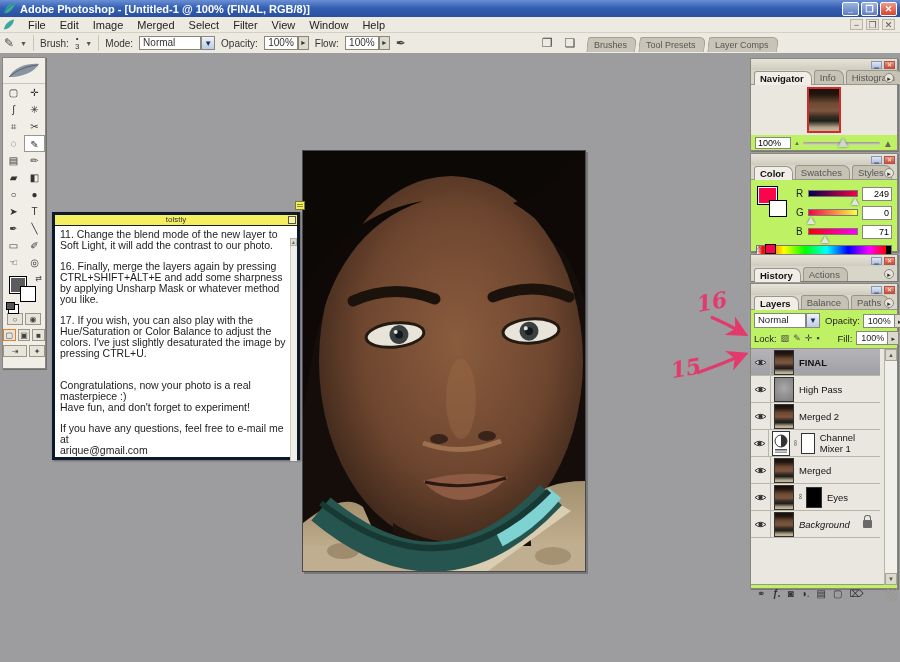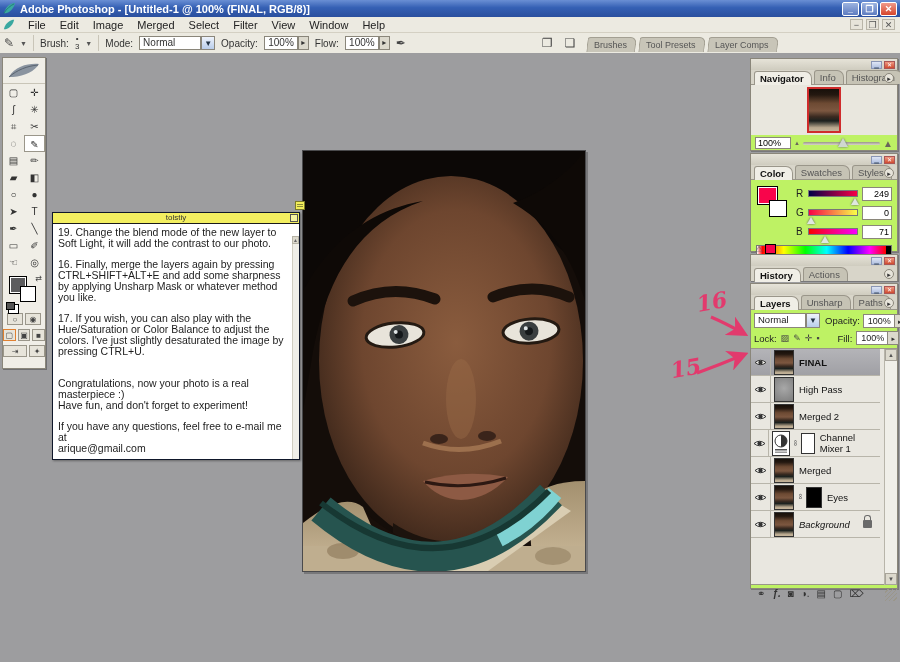--- a/index.html
+++ b/index.html
@@ -53,21 +53,21 @@
   .tb-row { display:flex; justify-content:center; gap:2px; padding:2px 0; }
   .tb-sm-btn { width:16px; height:12px; border:1px solid #9a968a; background:#e7e4da; font-size:8px; line-height:11px; text-align:center; color:#444; }
   .tb-sm-btn.on { border-color:#e08030; }
 
   
   .canvas { left:302px; top:150px; width:284px; height:422px; border:1px solid #4a4a4c; box-shadow:2px 2px 0 #78787a; background:#1a120c; }
   .note-icon { left:295px; top:201px; width:10px; height:9px; background:#f3ee5a; border:1px solid #7a7a2a; z-index:5; }
   .note-icon::before { content:""; position:absolute; left:1px; top:2px; width:6px; height:1px; background:#8a8a3a; box-shadow:0 2px 0 #8a8a3a; }
 
   
-  .note { left:52px; top:212px; width:248px; height:248px; border:1px solid #0f172a; background:#fff; z-index:6; box-shadow:1px 1px 2px rgba(0,0,0,.35); }
+  .note { left:52px; top:212px; width:248px; height:248px; border:3px solid #0f172a; background:#fff; z-index:6; box-shadow:1px 1px 2px rgba(0,0,0,.35); }
   .note-title { height:11px; background:#f3ef60; border-bottom:1px solid #1a1a1a; font-size:8px; text-align:center; color:#333; line-height:10px; position:relative; }
   .note-close { position:absolute; right:1px; top:1px; width:8px; height:8px; border:1px solid #555; background:#f7f4a0; }
   .note-body { padding:3px 10px 3px 5px; font-size:10.5px; line-height:11px; color:#1c1c1c; height:235px; overflow:hidden; position:relative; }
   .note-body p { margin:0 0 10px 0; }
   .note-body p.tight { margin-bottom:0; }
   .note-body p.gap { margin-top:21px; }
   .note-scroll { position:absolute; right:0; top:12px; width:7px; height:235px; background:#efeee8; border-left:1px solid #cfccc0; }
   .note-scroll i { position:absolute; right:0; width:7px; height:8px; background:#dcd9cd; border:1px solid #b5b2a5; font-size:5px; font-style:normal; text-align:center; line-height:7px; color:#666; }
 
   
@@ -337,21 +337,21 @@
     </svg>
   </div>
   <div class="abs note-icon"></div>
 
   <div class="abs note">
     <div class="note-title">
       <span>tolstiy</span>
       <div class="note-close"></div>
     </div>
     <div class="note-body">
-      <p>19. Change the blend mode of the new layer to Soft Light, it will add the contrast to our photo.</p>
+      <p>11. Change the blend mode of the new layer to Soft Light, it will add the contrast to our photo.</p>
       <p>16. Finally, merge the layers again by pressing CTRL+SHIFT+ALT+E and add some sharpness by applying Unsharp Mask or whatever method you like.</p>
       <p>17. If you wish, you can also play with the Hue/Saturation or Color Balance to adjust the colors. I've just slightly desaturated the image by pressing CTRL+U.</p>
       <p class="gap tight">Congratulations, now your photo is a real masterpiece :)</p>
       <p>Have fun, and don't forget to experiment!</p>
       <p class="tight">If you have any questions, feel free to e-mail me at</p>
       <p>arique@gmail.com</p>
 
       <div class="note-scroll">
         <i style="top:0">▲</i>
 
@@ -442,21 +442,21 @@
     </div>
   </div>
 
   <div class="abs palette" style="top:283px;height:306px">
     <div class="pal-chrome">
       <div class="pal-min">▁</div>
       <div class="pal-close">✕</div>
     </div>
     <div class="pal-tabs">
       <div class="pal-tab active">Layers</div>
-      <div class="pal-tab">Unsharp</div>
+      <div class="pal-tab">Balance</div>
       <div class="pal-tab">Paths</div>
       <div class="pal-menu-btn">▸</div>
     </div>
     <div class="lyr-controls">
       <div class="lyr-select">
         <div class="opt-field">Normal</div>
         <div class="dd-btn" style="height:15px">▼</div>
       </div>
       <span style="margin-left:2px">Opacity:</span>
       <div class="spin-box">

